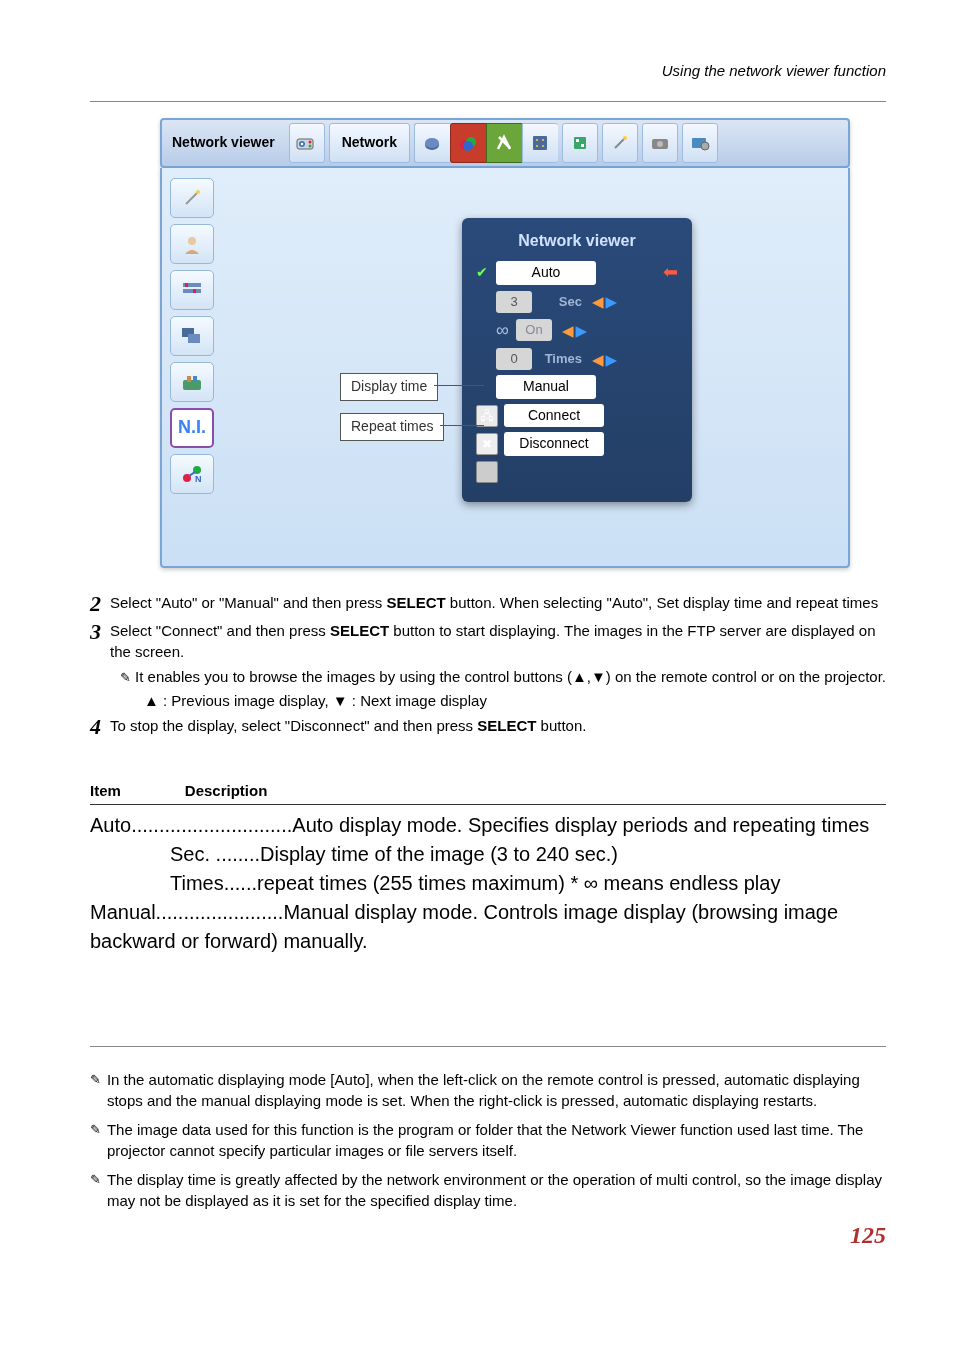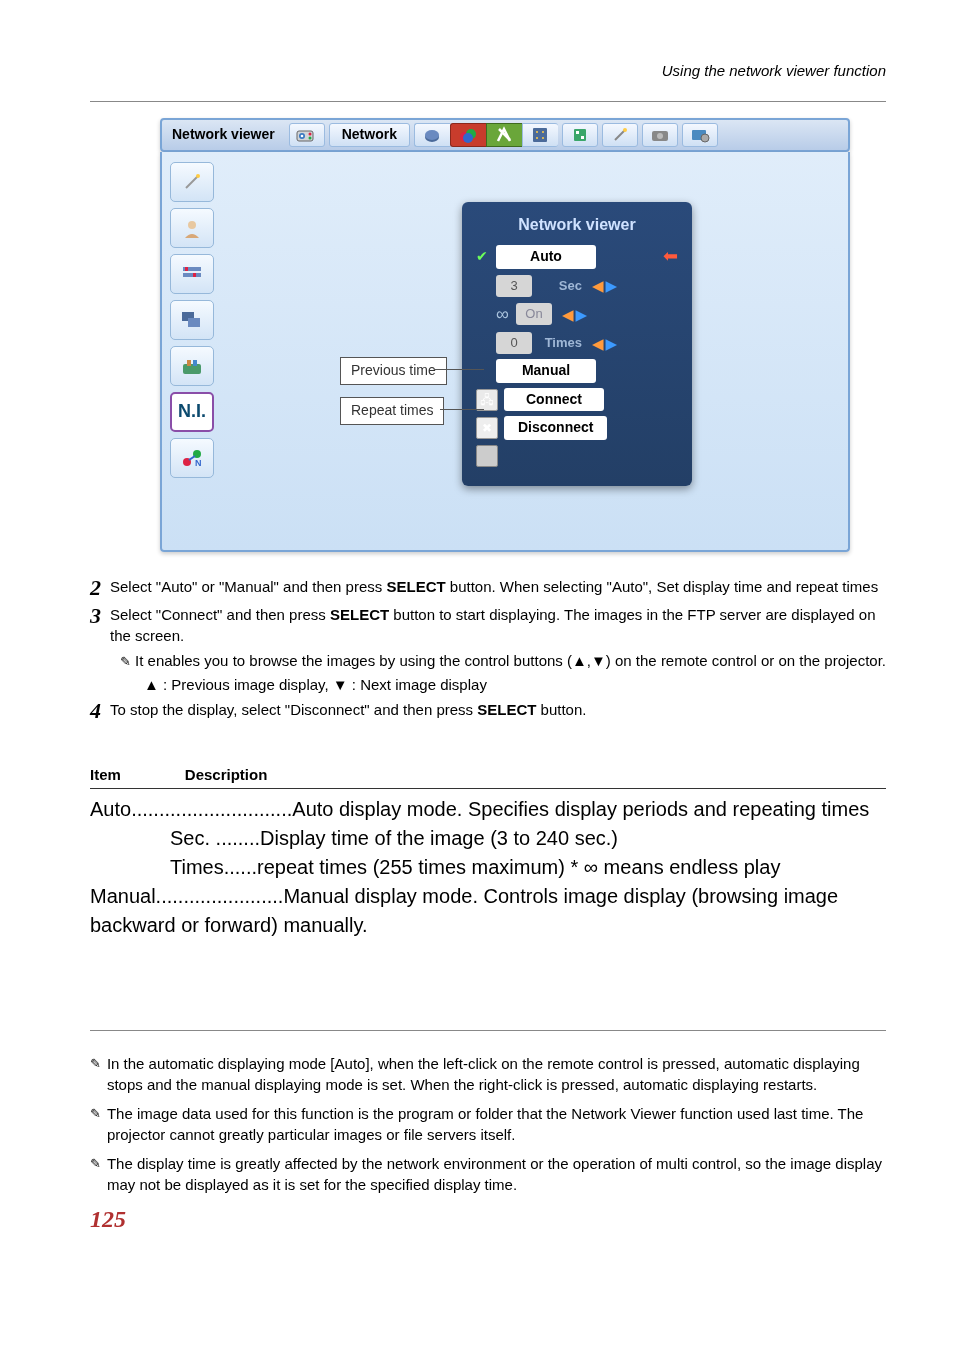--- a/index.html
+++ b/index.html
@@ -35,21 +35,21 @@
     box-shadow: 0 2px 4px rgba(0,0,0,.2);
   }
   .menubar .title {
     font-family: "MS Sans Serif", Arial, sans-serif;
     font-size: 14px;
     font-weight: bold;
     color: #000;
     padding: 0 10px 0 6px;
   }
   .menubar .icon, .menubar .tab {
-    height: 24px;
+    height: 40px;
     display: inline-flex;
     align-items: center;
     justify-content: center;
     border-radius: 3px;
   }
   .menubar .icon {
     width: 36px;
     background: linear-gradient(#f4f8ff,#cfe0f4);
     border:1px solid #9bbbe0;
   }
@@ -86,40 +86,40 @@
     padding:10px 8px;
   }
   .side-icon {
     width:44px; height:40px;
     background:linear-gradient(#f5faff,#d3e4f6);
     border:1px solid #96b8da; border-radius:5px;
     display:flex; align-items:center; justify-content:center;
     font-size:20px;
   }
   .side-icon.selected { background:#fff; border:2px solid #8a4ea8;}
-  .ni-text { font-weight:bold; color:#0c4a6e; font-size:18px;}
+  .ni-text { font-weight:bold; color:#3b82f6; font-size:18px;}
 
   .osd-dialog {
     position:absolute;
     left:300px; top:50px;
     width:230px;
     background:linear-gradient(#2a4a7a, #233f66);
     border-radius:6px;
     padding:12px 14px 14px;
     color:#fff;
     box-shadow: 0 3px 8px rgba(0,0,0,.4);
   }
   .osd-dialog .dlg-title {
     text-align:center; font-weight:bold; font-size:16px; color:#cfe2ff;
     margin-bottom:8px;
   }
   .osd-row { display:flex; align-items:center; gap:6px; margin:5px 0;}
   .osd-row .check { color:#6cff5a; font-size:14px; width:14px;}
   .osd-row .pill {
-    background:#fff; color:#000; font-weight:bold;
+    background:#fff; color:#000; font-weight:normal;
     padding:2px 14px; border-radius:3px; font-size:14px;
     min-width:56px; text-align:center;
   }
   .osd-row .pill-wide { min-width:100px;}
   .osd-row .numbox {
     background:#d6d6d6; color:#555; width:36px; text-align:center;
     padding:2px 0; border-radius:3px; font-size:13px;
   }
   .osd-row .arrow-back { color:#ff5a3c; font-size:18px; margin-left:auto;}
   .osd-row .arrows { display:inline-flex; gap:2px; margin-left:4px;}
@@ -163,21 +163,21 @@
 
   .table-block { margin-top:40px; }
   .thead { display:flex; font-weight:bold; border-bottom:1px solid #333;
     padding-bottom:3px; margin-bottom:6px; gap:64px;}
   .trow { font-size:20px; line-height:1.45; }
 
   .footer-notes { margin-top:90px; border-top:1px solid #888; padding-top:14px;}
   .fnote { display:flex; gap:6px; margin:8px 0; font-size:15px;}
   .fnote .pencil { flex-shrink:0; font-size:13px; padding-top:2px;}
 
-  .pagenum { font-family:"Times New Roman",serif;
+  .pagenum { text-align:right; font-family:"Times New Roman",serif;
     font-weight:bold; font-style:italic; font-size:24px; color:#b03030;
     margin-top:4px;}
 </style>
 </head>
 <body>
 
 <div class="page">
 
   <div class="page-header">Using the network viewer function</div>
 
@@ -338,21 +338,21 @@
       </div>
       <div class="osd-row">
         <span class="osd-conn-icon" style="background:#eee;">✖</span>
         <span class="pill pill-wide">Disconnect</span>
       </div>
       <div class="osd-row">
         <span class="osd-store"></span>
       </div>
     </div>
 
-    <div class="callout" style="left:178px; top:205px;">Previous time</div>
+    <div class="callout" style="left:178px; top:205px;">Display time</div>
     <div class="callout-line" style="left:272px; top:217px; width:50px;"></div>
     <div class="callout" style="left:178px; top:245px;">Repeat times</div>
     <div class="callout-line" style="left:278px; top:257px; width:44px;"></div>
   </div>
 
   <div class="steps">
     <div class="step">
       <div class="step-num">2</div>
       <div class="step-body">
         <span>Select "Auto" or "Manual" and then press </span><span class="bold">SELECT</span><span> button. When selecting "Auto", Set display time and repeat times</span>
@@ -388,21 +388,21 @@
     <div class="trow">Manual.......................Manual display mode. Controls image display (browsing image backward or forward) manually.</div>
   </div>
 
   <div class="footer-notes">
     <div class="fnote">
       <span class="pencil">✎</span>
       <span>In the automatic displaying mode [Auto], when the left-click on the remote control is pressed, automatic displaying stops and the manual displaying mode is set. When the right-click is pressed, automatic displaying restarts.</span>
     </div>
     <div class="fnote">
       <span class="pencil">✎</span>
-      <span>The image data used for this function is the program or folder that the Network Viewer function used last time. The projector cannot greatly particular images or file servers itself.</span>
+      <span>The image data used for this function is the program or folder that the Network Viewer function used last time. The projector cannot specify particular images or file servers itself.</span>
     </div>
     <div class="fnote">
       <span class="pencil">✎</span>
       <span>The display time is greatly affected by the network environment or the operation of multi control, so the image display may not be displayed as it is set for the specified display time.</span>
     </div>
   </div>
 
   <div class="pagenum">125</div>
 
 </div>

